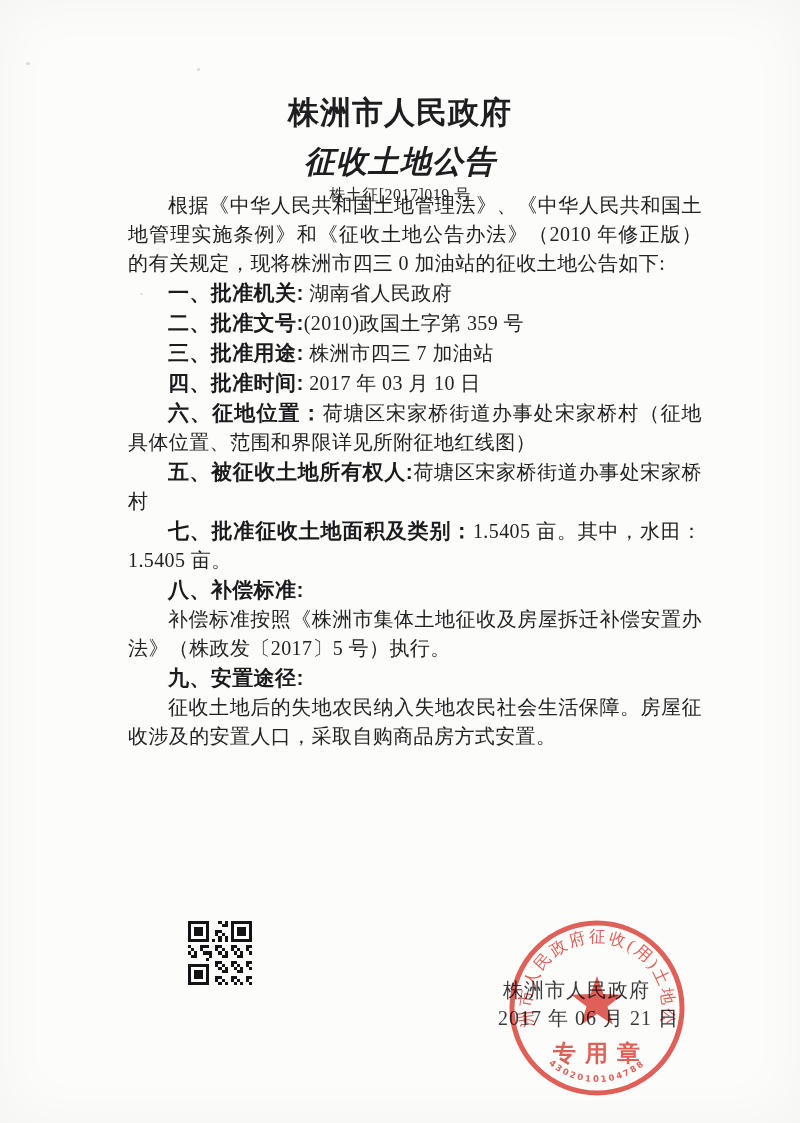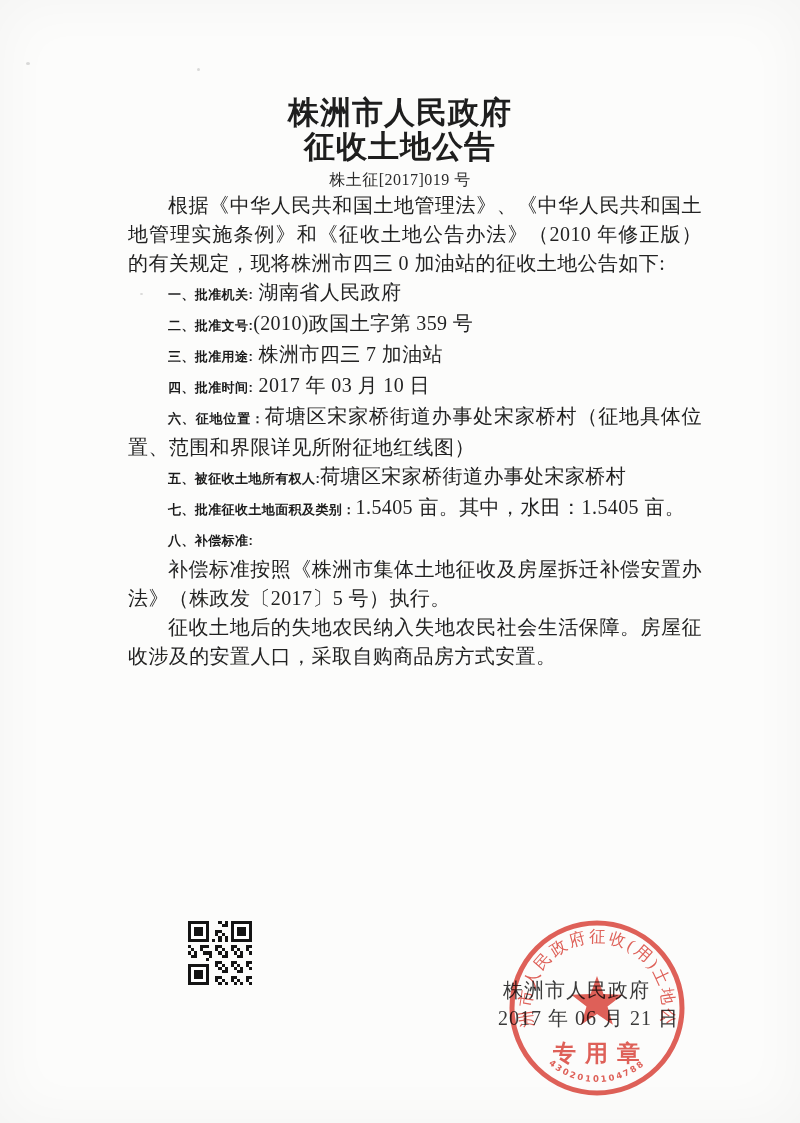--- a/index.html
+++ b/index.html
@@ -17,21 +17,21 @@
   .speck { position: absolute; background: rgba(60,60,60,0.18); border-radius: 50%; }
 
   .title-block { position: absolute; top: 96px; left: 0; width: 100%; text-align: center; }
   .title-line {
     font-size: 31px;
     line-height: 33px;
     font-weight: 600;
     letter-spacing: 1px;
     color: #1e1e1e;
   }
-  .title-line + .title-line { margin-top: 1px; }
+  .title-line + .title-line { margin-top: 16px; font-style: italic; }
   .doc-number {
     margin-top: 7px;
     font-size: 16px;
     letter-spacing: 0.5px;
     color: #2a2a2a;
   }
 
   .body-text {
     position: absolute;
     top: 191px;
@@ -40,21 +40,21 @@
     font-size: 20px;
     line-height: 29px;
     text-align: justify;
     letter-spacing: 0.4px;
     color: #222;
   }
   .body-text p { text-indent: 2em; margin: 0; }
   .item-label {
     font-family: "Liberation Sans", "DejaVu Sans", sans-serif;
     font-weight: 700;
-    font-size: 13px;
+    font-size: 21px;
     color: #1b1b1b;
   }
 
   .qr { position: absolute; left: 188px; top: 921px; width: 64px; height: 64px; }
   .qr svg { width: 100%; height: 100%; shape-rendering: crispEdges; }
 
   .footer-sign {
     position: absolute;
     left: 498px;
     top: 976px;
@@ -96,20 +96,21 @@
     <p>根据《中华人民共和国土地管理法》、《中华人民共和国土地管理实施条例》和《征收土地公告办法》（2010 年修正版）的有关规定，现将株洲市四三 0 加油站的征收土地公告如下:</p>
     <p><b class="item-label">一、批准机关:</b><span> 湖南省人民政府</span></p>
     <p><b class="item-label">二、批准文号:</b><span>(2010)政国土字第 359 号</span></p>
     <p><b class="item-label">三、批准用途:</b><span> 株洲市四三 7 加油站</span></p>
     <p><b class="item-label">四、批准时间:</b><span> 2017 年 03 月 10 日</span></p>
     <p><b class="item-label">六、征地位置：</b><span>荷塘区宋家桥街道办事处宋家桥村（征地具体位置、范围和界限详见所附征地红线图）</span></p>
     <p><b class="item-label">五、被征收土地所有权人:</b><span>荷塘区宋家桥街道办事处宋家桥村</span></p>
     <p><b class="item-label">七、批准征收土地面积及类别：</b><span>1.5405 亩。其中，水田：1.5405 亩。</span></p>
     <p><b class="item-label">八、补偿标准:</b><span></span></p>
     <p>补偿标准按照《株洲市集体土地征收及房屋拆迁补偿安置办法》（株政发〔2017〕5 号）执行。</p>
+    <p><b class="item-label">九、安置途径:</b><span></span></p>
     <p>征收土地后的失地农民纳入失地农民社会生活保障。房屋征收涉及的安置人口，采取自购商品房方式安置。</p>
   </div>
 
   <div class="qr">
     <svg id="qr-svg" viewBox="0 0 21 21" xmlns="http://www.w3.org/2000/svg">
         <rect x="0" y="0" width="7" height="7" fill="#141414"></rect>
         <rect x="1" y="1" width="5" height="5" fill="#ffffff"></rect>
         <rect x="2" y="2" width="3" height="3" fill="#141414"></rect>
         <rect x="14" y="0" width="7" height="7" fill="#141414"></rect>
         <rect x="15" y="1" width="5" height="5" fill="#ffffff"></rect>

